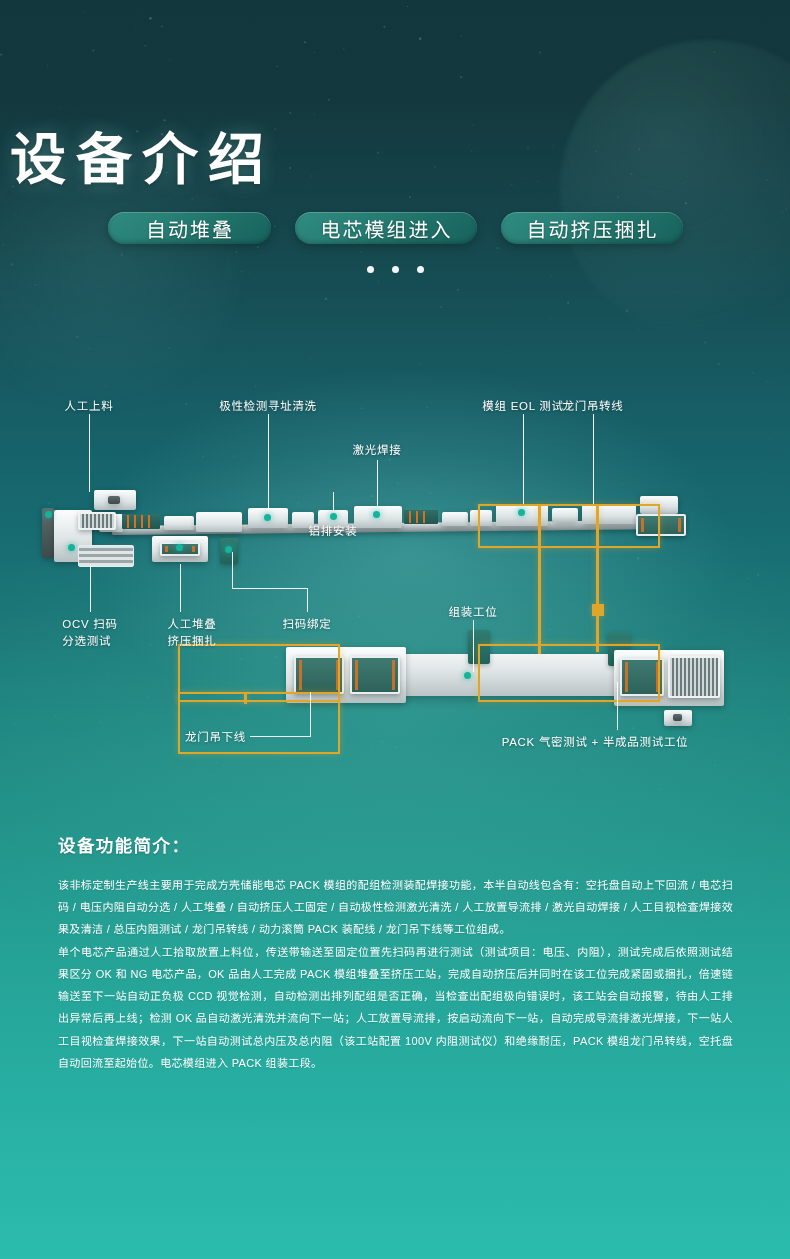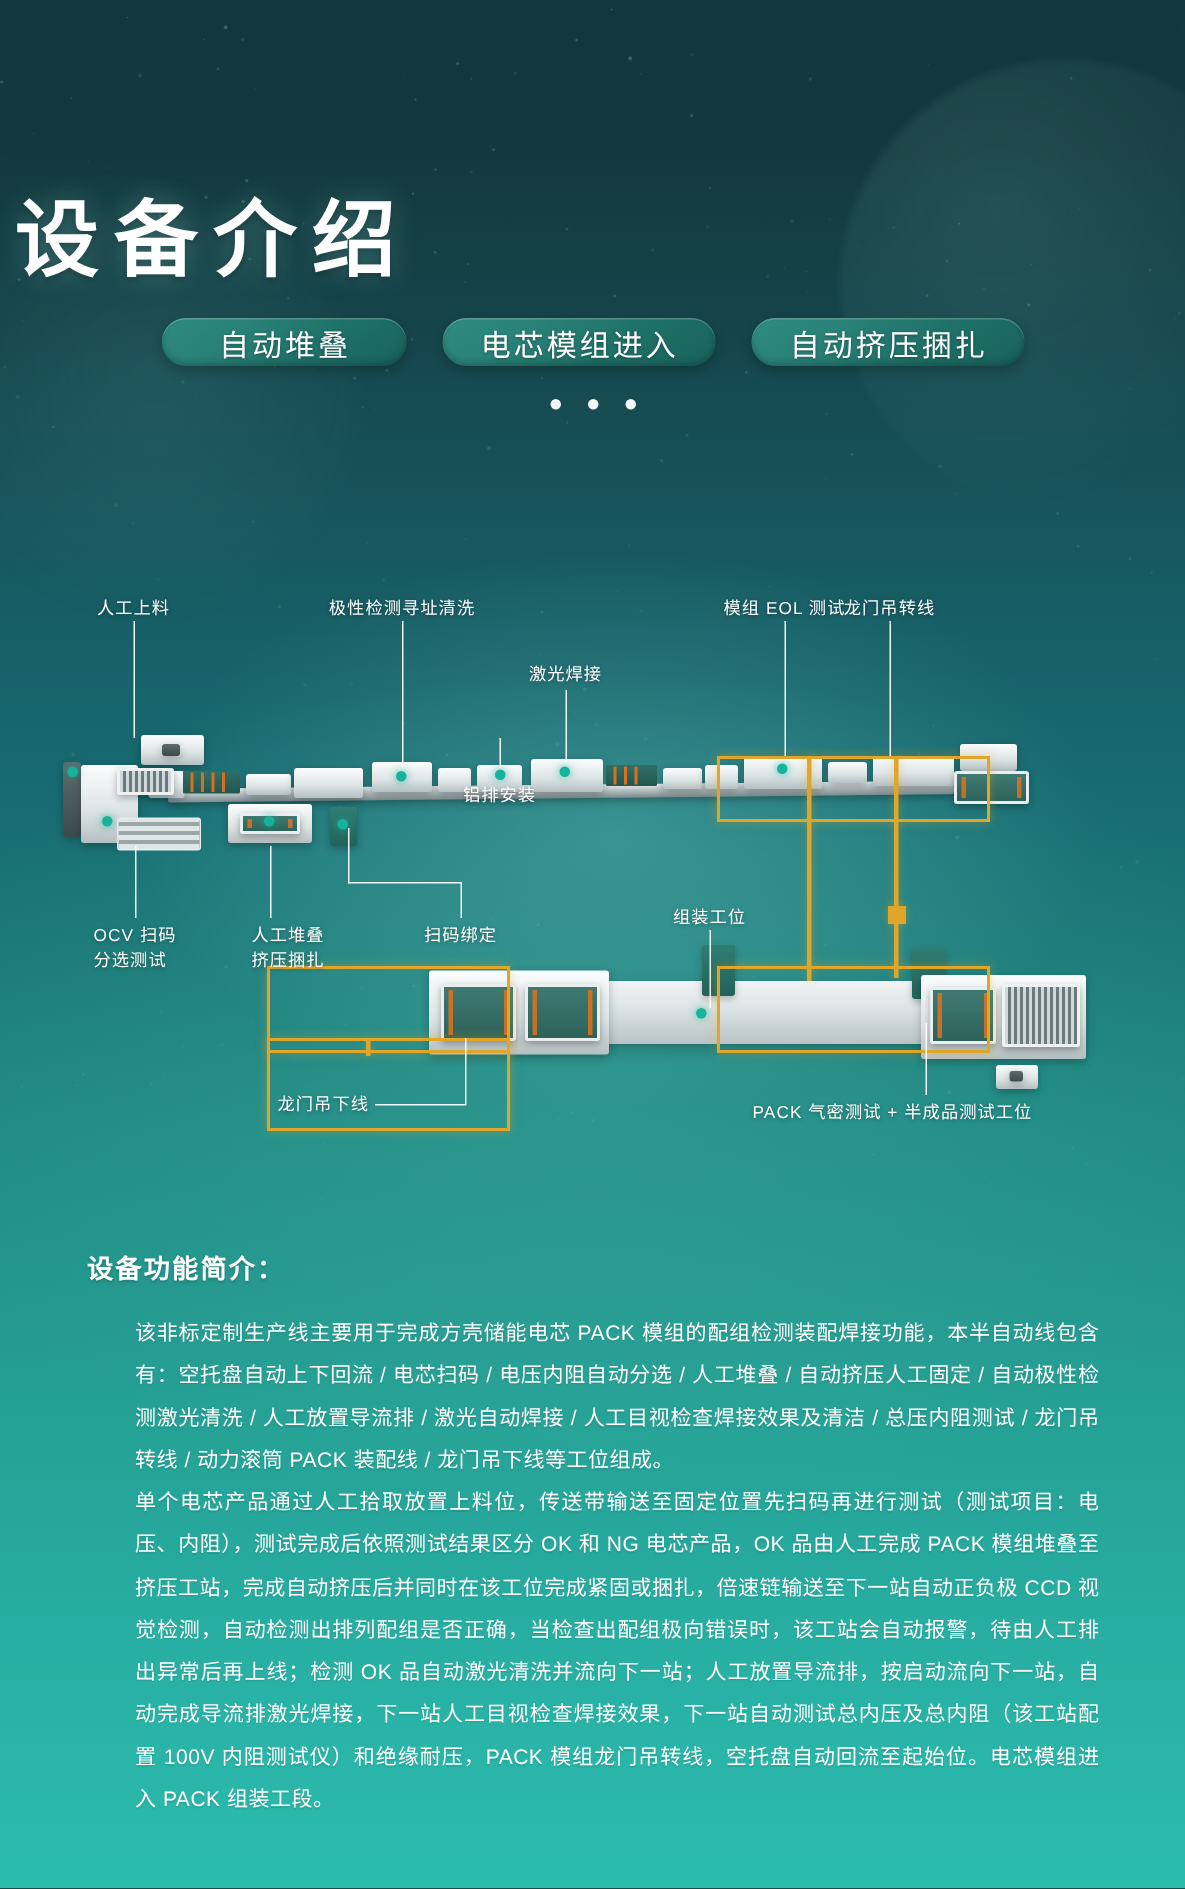--- a/index.html
+++ b/index.html
@@ -106,22 +106,22 @@
          background:#16b39c; box-shadow:0 0 6px rgba(22,179,156,.8); }
   .frame{ position:absolute; border:2px solid #e0a62a; box-shadow:0 0 7px rgba(224,166,42,.35); }
   .fbar{ position:absolute; background:#e0a62a; box-shadow:0 0 6px rgba(224,166,42,.4); }
   .pcb{ position:absolute; background:linear-gradient(180deg,#2f6f68,#23564f); border-radius:1px; }
   .pcb b{ position:absolute; top:1px; bottom:1px; width:1.5px; background:#d8711d; }
 
   
   #infoBlock{ position:absolute; z-index:5; left:58px; top:832px; width:675px; }
   #infoHeading{ font-size:17.5px; font-weight:700; letter-spacing:1.4px; color:#ffffff;
                 margin-bottom:17px; text-shadow:0 1px 2px rgba(0,0,0,.18); }
-  .para{ font-size:14px; line-height:2.02; color:#ffffff; text-align:justify;
-         letter-spacing:.35px; font-weight:500; text-shadow:0 1px 1px rgba(0,0,0,.10);margin-left:32px; }
+  .para{ font-size:11px; line-height:2.02; color:#ffffff; text-align:justify;
+         letter-spacing:.35px; font-weight:500; text-shadow:0 1px 1px rgba(0,0,0,.10); }
   .para + .para{ margin-top:0; }
 </style>
 </head>
 <body>
 
 <div id="bg"></div>
 <div id="bgPlanet"></div>
 <div id="bgPlanet2"></div>
 <svg id="bgNoise" width="790" height="1259" aria-hidden="true">
     <circle cx="638.2" cy="558.4" r="1.19" fill="#dff7f2" opacity="0.177"></circle>

